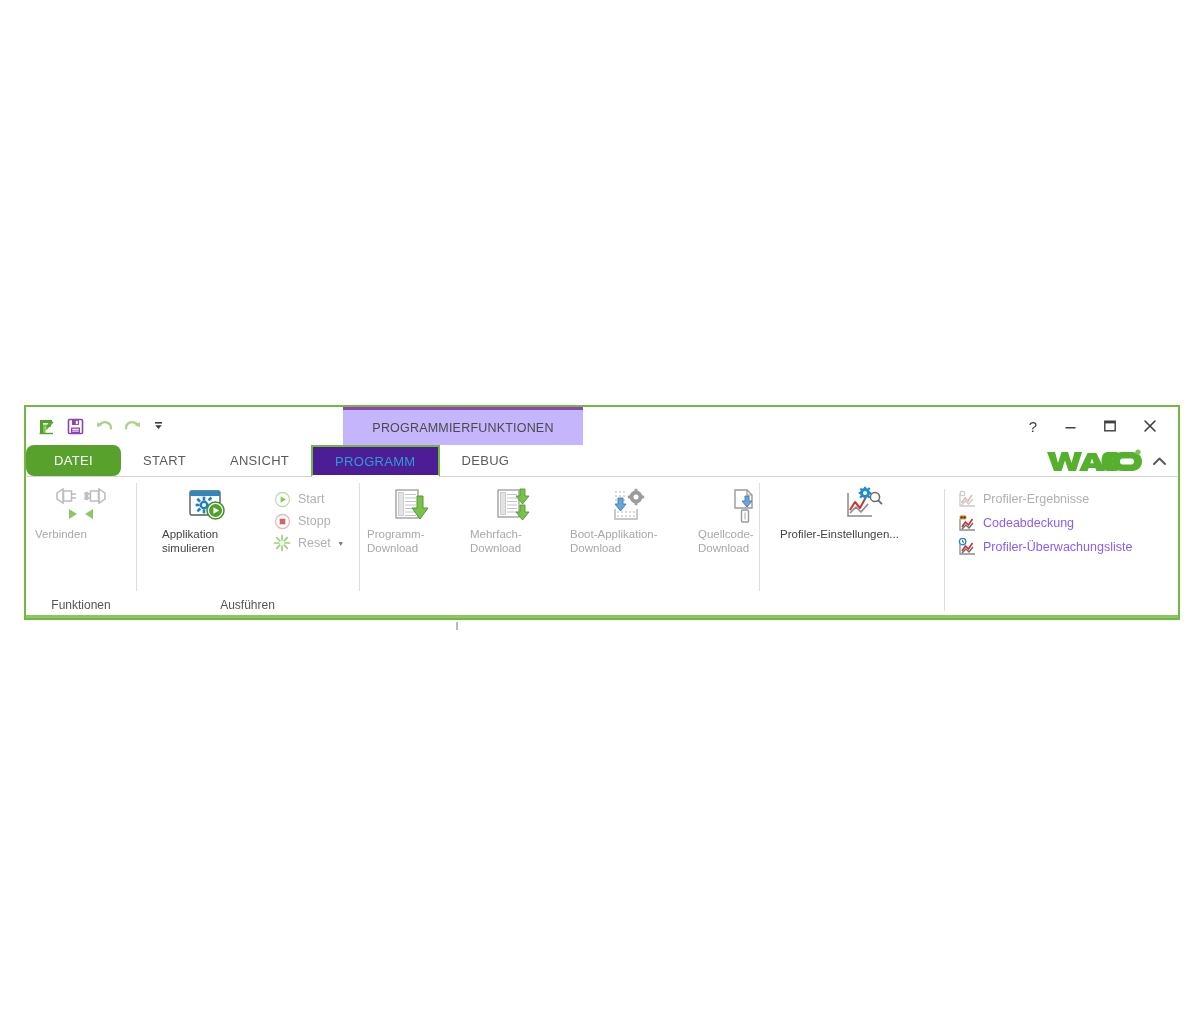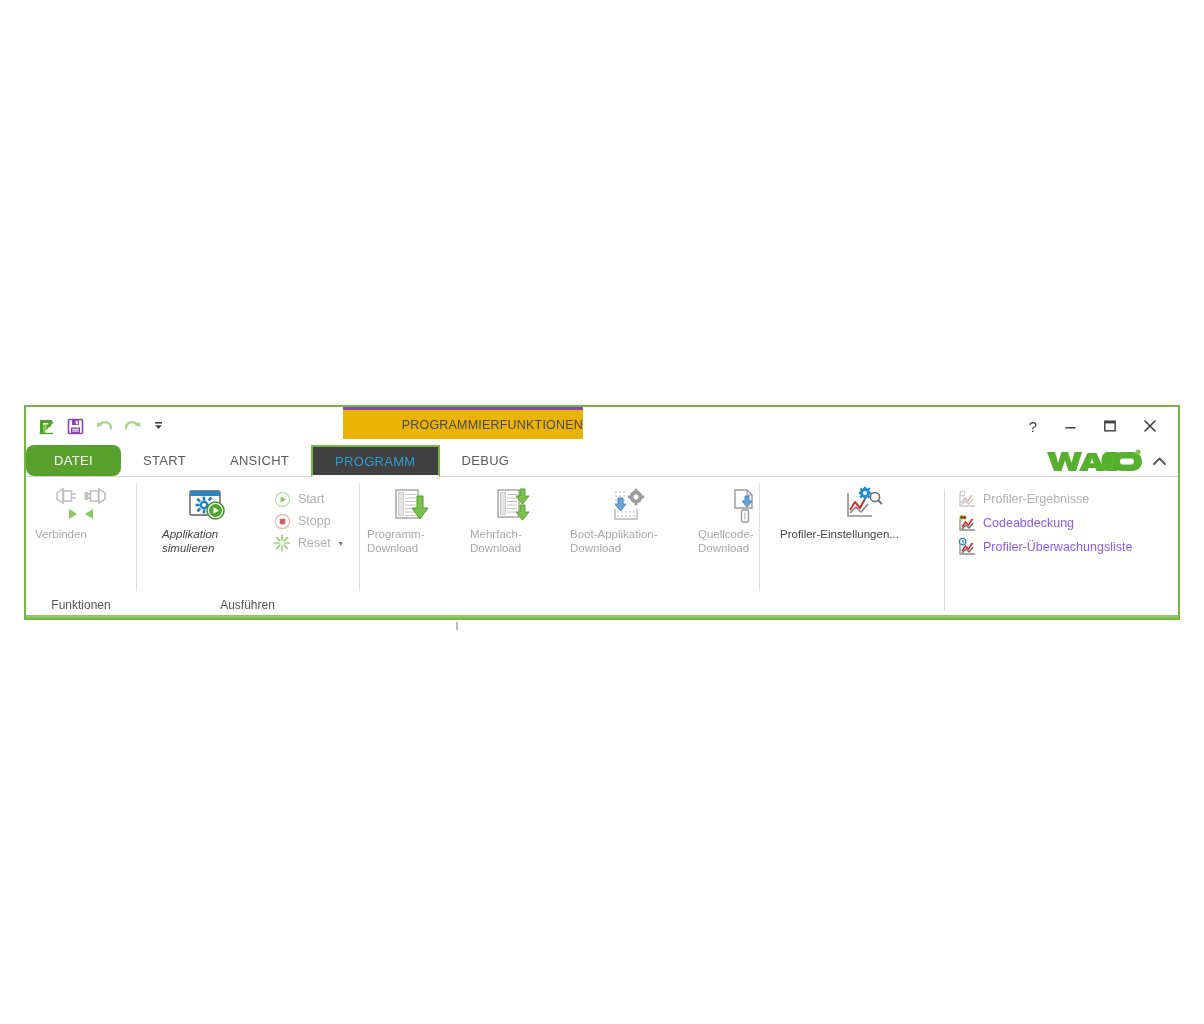--- a/index.html
+++ b/index.html
@@ -27,24 +27,24 @@
     display: flex; align-items: center;
     flex: 0 0 38px;
   }
   .qat { display: flex; align-items: center; gap: 7px; padding-left: 9px; height: 100%; }
   .qat-btn { width: 22px; height: 22px; display: flex; align-items: center; justify-content: center; cursor: pointer; }
   .qat-more { width: 14px; height: 22px; display: flex; align-items: center; justify-content: center; cursor: pointer; }
 
   
   .ctx-tab {
     position: absolute; left: 317px; top: 0;
-    width: 240px; height: 32px;
-    background: #eab308;
+    width: 240px; height: 38px;
+    background: #c4b5fd;
     border-top: 3px solid #8e44ad;
-    display: flex; align-items: center; justify-content: flex-end;
+    display: flex; align-items: center; justify-content: center;
   }
   .ctx-tab-label {
     font-size: 12.5px; color: #4a4a4a; letter-spacing: .2px;
   }
 
   
   .win-ctrls {
     position: absolute; right: 8px; top: 0; height: 38px;
     display: flex; align-items: center; gap: 0px;
   }
@@ -67,21 +67,21 @@
     display: flex; align-items: center; justify-content: center;
     font-size: 13px; letter-spacing: .3px;
     color: #5a5a5a; cursor: pointer;
     padding: 0 22px; position: relative;
   }
   .tab.file {
     background: #59a12d; color: #ffffff;
     min-width: 95px; font-weight: normal; border-radius: 8px;
   }
   .tab.active {
-    color: #2e9bd6; background: #404040;
+    color: #2e9bd6; background: #4c1d95;
     border: 2px solid #73b941; border-bottom: 2px solid #ffffff;
     margin-bottom: -1px; z-index: 3;
   }
   .tabstrip-filler { flex: 1; }
 
   .logo-wrap {
     position: absolute; right: 10px; top: 0; height: 32px;
     display: flex; align-items: center; gap: 8px;
   }
   .wago-logo { display: block; }
@@ -288,21 +288,21 @@
             </svg>
           </div>
           <div class="blabel">Verbinden</div>
         </div>
       </div>
       <div class="rgroup-title">Funktionen</div>
     </div>
 
     <div class="rgroup" style="width:223px;">
       <div class="rgroup-body">
-        <div class="big-btn" style="margin-left:18px;font-style:italic;">
+        <div class="big-btn" style="margin-left:18px;">
           <div class="bicon">
             <svg width="42" height="40" viewBox="0 0 42 40">
               <rect x="3" y="5" width="30" height="24" rx="1.5" fill="#ffffff" stroke="#5a5a5a" stroke-width="1.4"></rect>
               <rect x="3" y="5" width="30" height="5" fill="#2e86c1"></rect>
               <g fill="#1f7ec4">
                 <circle cx="17" cy="19" r="4.4"></circle>
                 <rect x="15.7" y="10.6" width="2.6" height="4"></rect>
                 <rect x="15.7" y="23.4" width="2.6" height="4"></rect>
                 <rect x="8.6" y="17.7" width="4" height="2.6"></rect>
                 <rect x="21.4" y="17.7" width="4" height="2.6"></rect>

